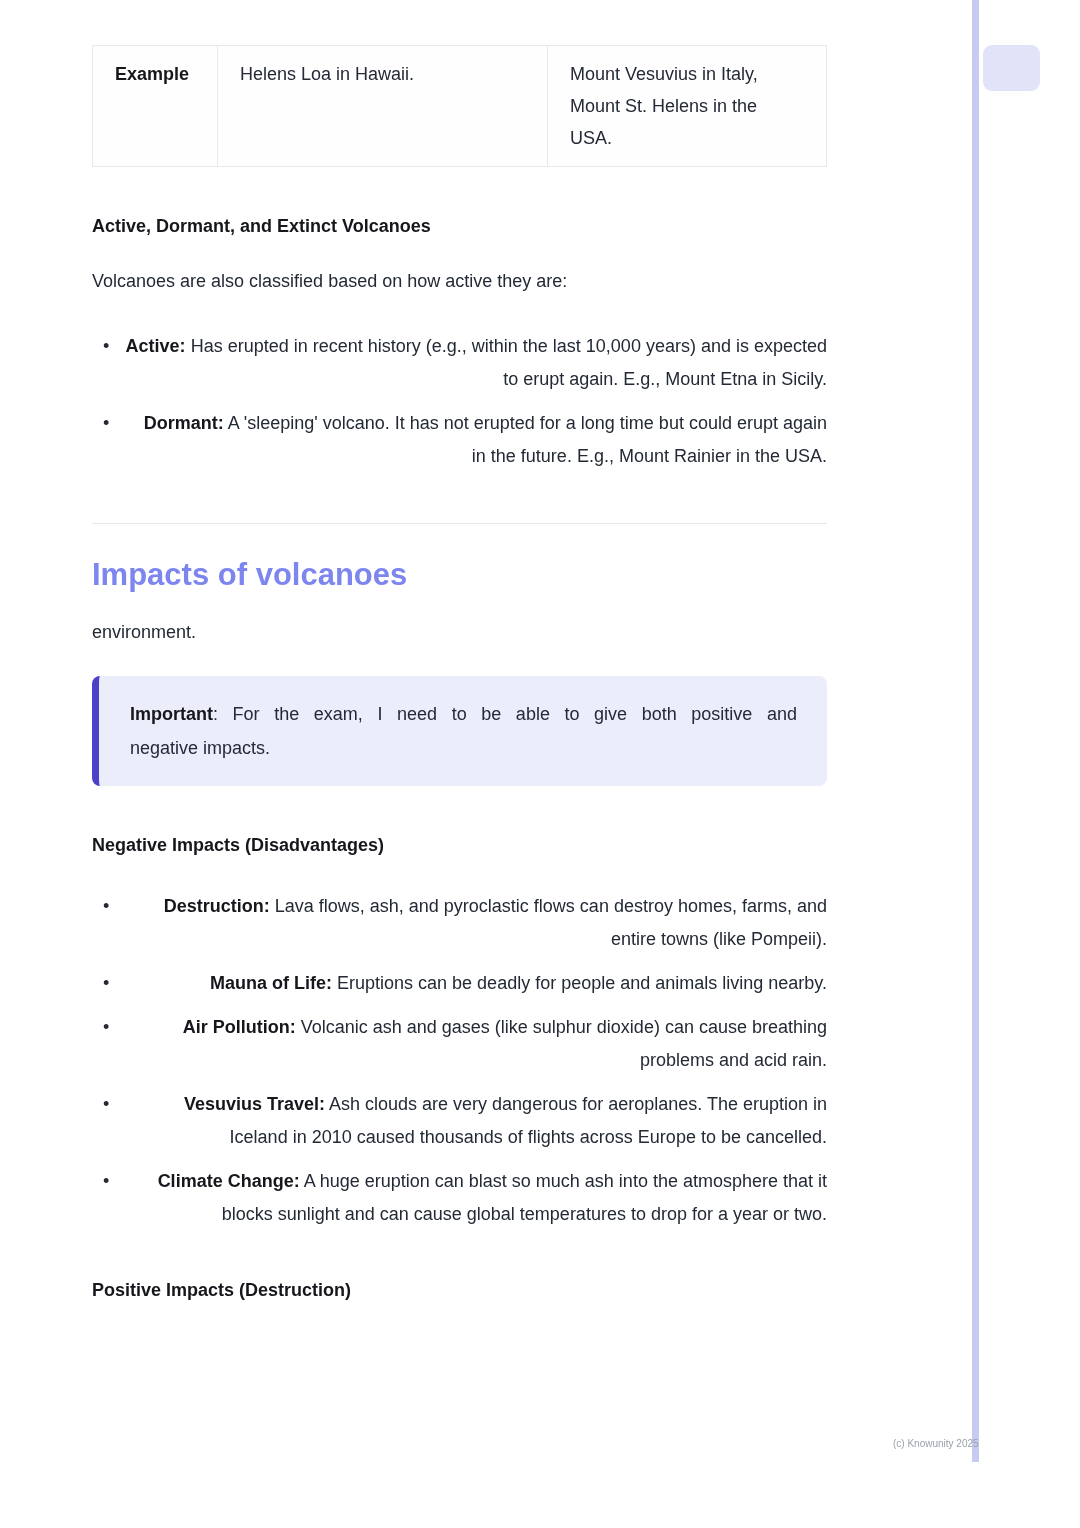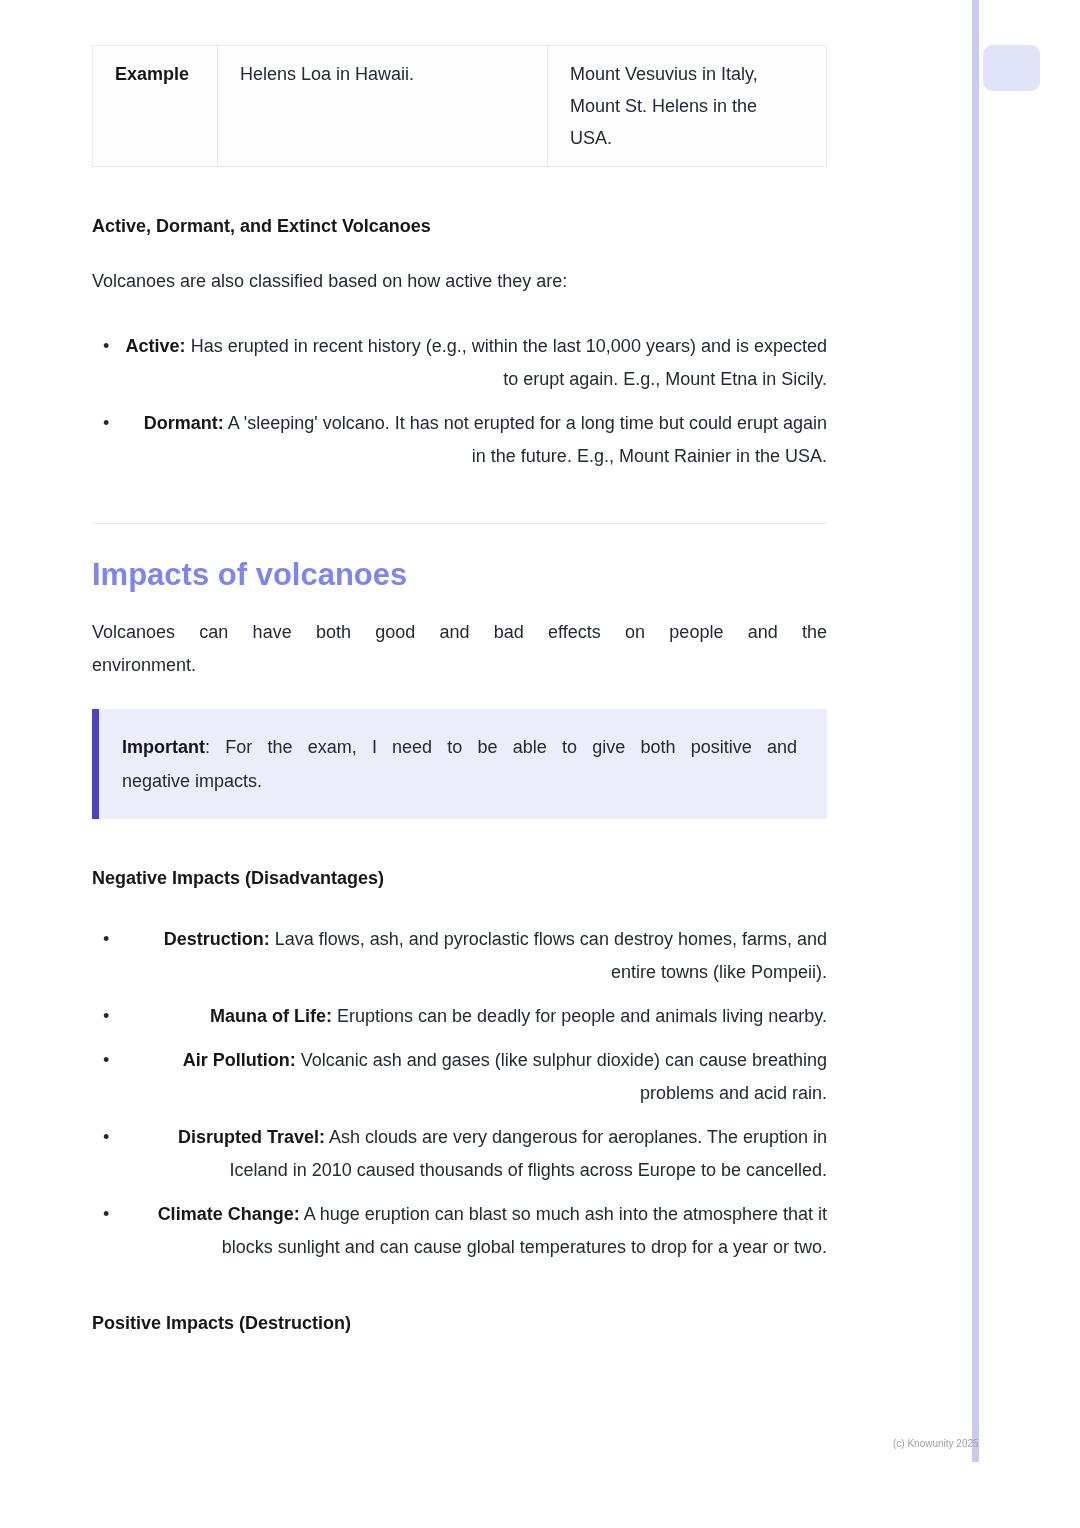--- a/index.html
+++ b/index.html
@@ -97,22 +97,22 @@
   }
   .jline2 {
     display: block;
     line-height: 33px;
   }
 
   
   .callout {
     background: var(--callout_bg, #ecedfb);
     border-left: 7px solid var(--callout_border, #4c42c8);
-    border-radius: 0;
-    padding: 21px 30px 21px 23px;
+    border-radius: 8px;
+    padding: 21px 30px 21px 31px;
     margin-top: 27px;
   }
   .callout .jline, .callout .jline2 { line-height: 34px; }
 
   .mt-lg { margin-top: 48px; }
   .mt-md { margin-top: 44px; }
 
   
   .scroll-track {
     position: absolute;
@@ -175,21 +175,20 @@
         <strong class="term">Dormant:</strong>
         <span>A 'sleeping' volcano. It has not erupted for a long time but could erupt again in the future. E.g., Mount Rainier in the USA.</span>
       </li>
     </ul>
 
     <hr class="divider">
 
     <h2 class="accent">Impacts of volcanoes</h2>
 
     <p class="body">
-        <span class="jline">Volcanoes can have both good and bad effects on people and the</span>
         <span class="jline2">environment.</span>
       </p>
 
     <div class="callout">
       <span class="jline"><strong class="term">Important</strong><span>: For the exam, I need to be able to give both positive and</span></span>
         <span class="jline2">negative impacts.</span>
     </div>
 
     <h3 class="subhead mt-lg">Negative Impacts (Disadvantages)</h3>
 
@@ -200,21 +199,21 @@
       </li>
       <li>
         <strong class="term">Mauna of Life:</strong>
         <span>Eruptions can be deadly for people and animals living nearby.</span>
       </li>
       <li>
         <strong class="term">Air Pollution:</strong>
         <span>Volcanic ash and gases (like sulphur dioxide) can cause breathing problems and acid rain.</span>
       </li>
       <li>
-        <strong class="term">Disrupted Travel:</strong>
+        <strong class="term">Vesuvius Travel:</strong>
         <span>Ash clouds are very dangerous for aeroplanes. The eruption in Iceland in 2010 caused thousands of flights across Europe to be cancelled.</span>
       </li>
       <li>
         <strong class="term">Climate Change:</strong>
         <span>A huge eruption can blast so much ash into the atmosphere that it blocks sunlight and can cause global temperatures to drop for a year or two.</span>
       </li>
     </ul>
 
     <h3 class="subhead mt-md">Positive Impacts (Destruction)</h3>
 

